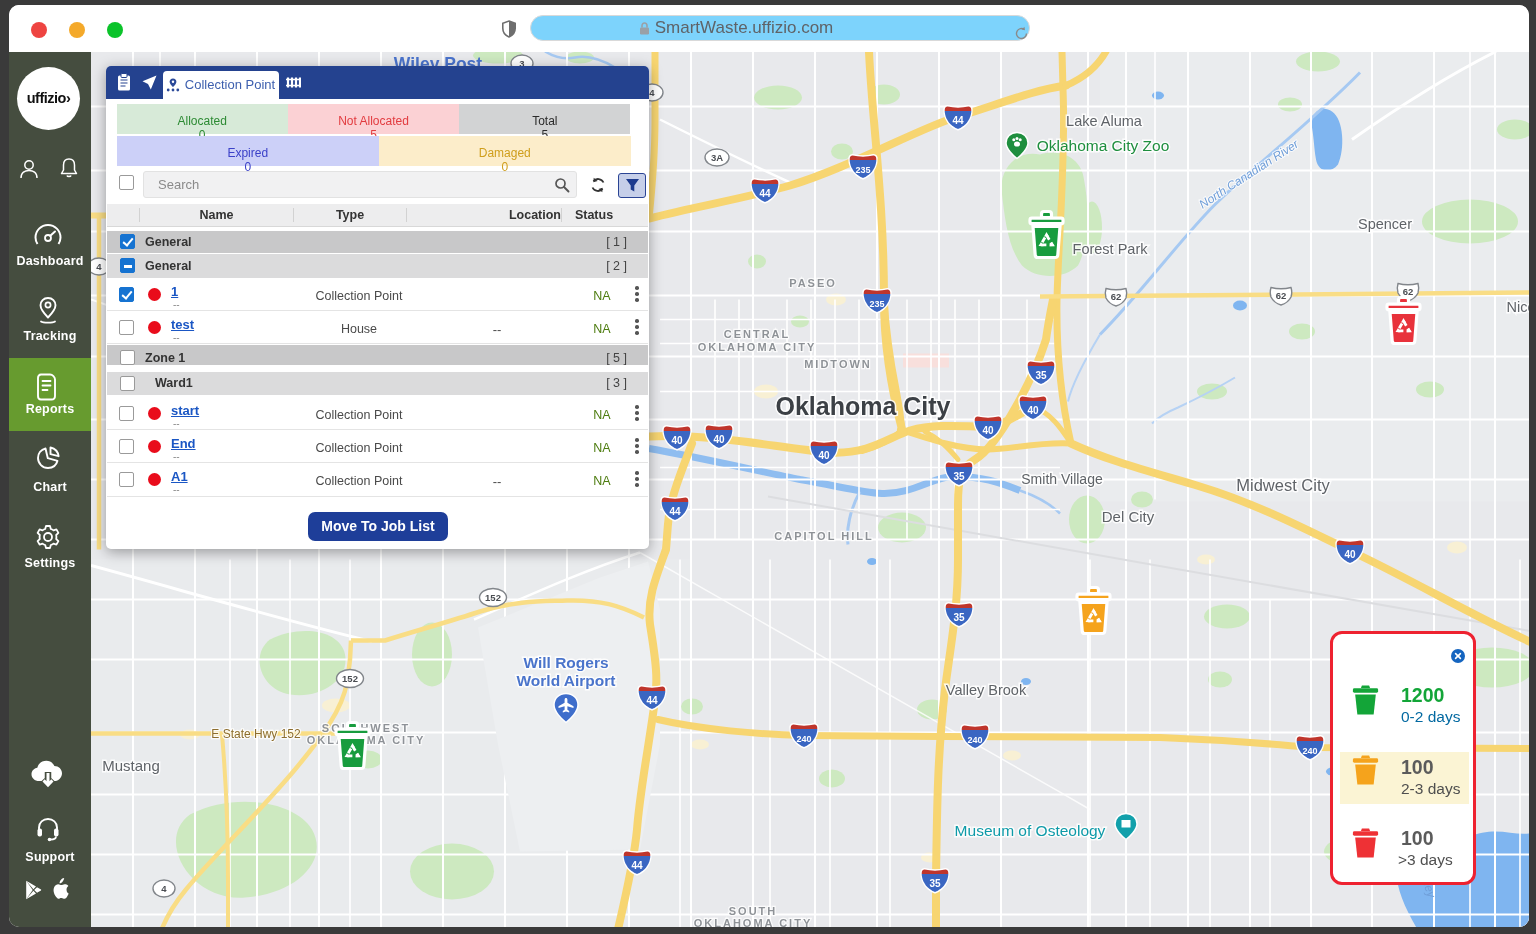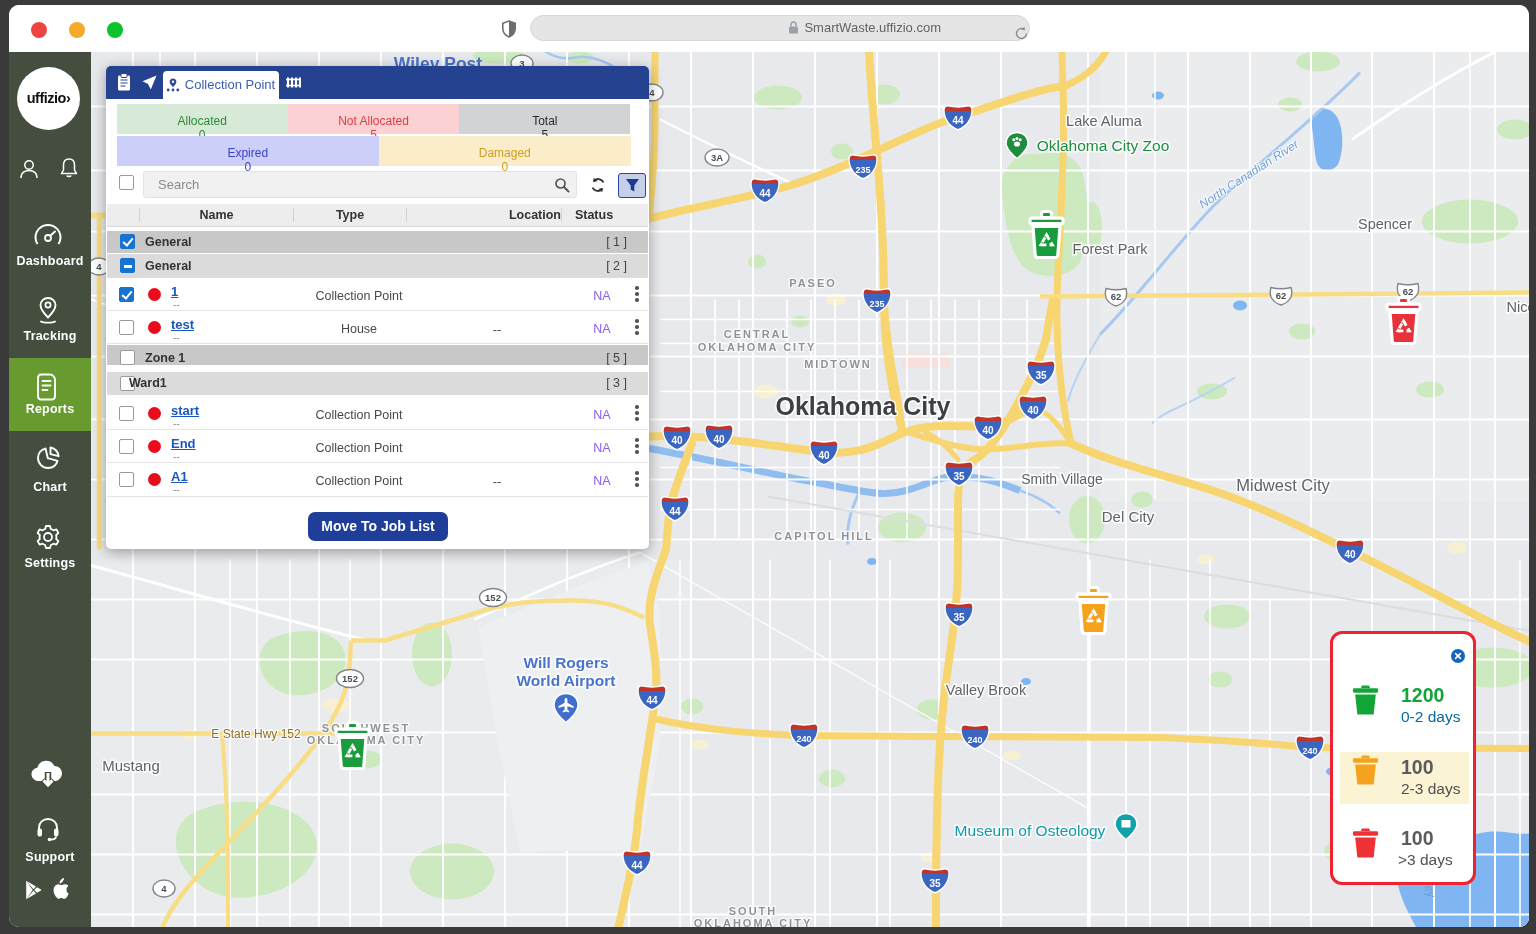--- a/index.html
+++ b/index.html
@@ -4,22 +4,22 @@
 <style>
   * { margin:0; padding:0; box-sizing:border-box; }
   html,body { width:1536px; height:934px; overflow:hidden; background:#3a3a3a;
     font-family:"Liberation Sans", sans-serif; }
   #window { position:absolute; left:9px; top:5px; width:1520px; height:922px;
     border-radius:10px; overflow:hidden; background:#fff; }
   
   #chrome { position:absolute; left:0; top:0; width:100%; height:47px; background:#fff; z-index:50; }
   .tl { position:absolute; top:17px; width:16px; height:16px; border-radius:50%; }
   #urlbar { position:absolute; left:521px; top:10px; width:500px; height:26px;
-    border:1px solid #d9d9d9; border-radius:13px; background:#e5e5e5;
-    font-size:13px; color:#5f6368; text-align:right; line-height:24px; padding-right:88px; }
+    border:1px solid #d9d9d9; border-radius:13px; background:#7dd3fc;
+    font-size:17px; color:#5f6368; text-align:center; line-height:24px; padding-right:88px; }
   
   #main { position:absolute; left:0; top:47px; width:1520px; height:875px; }
   #sidebar { position:absolute; left:0; top:0; width:82px; height:875px; background:#454d3f; color:#fff; }
   #sidebar .lbl { position:absolute; width:82px; text-align:center; font-size:12.5px; font-weight:bold; letter-spacing:.2px; }
   #logo { position:absolute; left:8px; top:15px; width:63px; height:63px; border-radius:50%; background:#fff;
      color:#111; text-align:center; line-height:63px; font-weight:bold; font-size:14.5px; letter-spacing:-0.5px;}
   #reportsActive { position:absolute; left:0; top:306px; width:82px; height:73px; background:#679b2f; }
   #maparea { position:absolute; left:82px; top:0; width:1438px; height:875px; background:#e8e9ec; }
   svg text { font-family:"Liberation Sans", sans-serif; }
   
@@ -38,21 +38,21 @@
   .cb.on { background:#1673d1; border-color:#1673d1; }
   .cb.on:after { content:""; position:absolute; left:4px; top:0.5px; width:4px; height:8px;
       border:solid #fff; border-width:0 2px 2px 0; transform:rotate(40deg); }
   .cb.ind:after { content:""; position:absolute; left:2.5px; top:6px; width:8px; height:2.5px; background:#fff;
       border:none; transform:none; }
   .dot { position:absolute; width:13px; height:13px; border-radius:50%; background:#e90c1b; }
   .nm { position:absolute; left:64px; top:6px; color:#1a56c4; font-weight:bold; font-size:13px; }
   .dash { position:absolute; left:66px; top:21px; color:#8a8a8a; font-size:10px; }
   .typ { position:absolute; left:192px; width:120px; top:11px; text-align:center; color:#4a4a4a; font-size:12.5px; }
   .loc { position:absolute; left:375px; width:30px; top:11px; text-align:center; color:#4a4a4a; }
-  .na  { position:absolute; left:475px; width:40px; top:11px; text-align:center; color:#8b5cf6; font-size:12.5px; }
+  .na  { position:absolute; left:475px; width:40px; top:11px; text-align:center; color:#4d7c0f; font-size:12.5px; }
   .menu3 { position:absolute; left:528px; top:8px; width:4px; }
   .menu3 i { display:block; width:3.5px; height:3.5px; border-radius:50%; background:#555; margin-bottom:2.5px; }
   
   #legend { position:absolute; left:1239px; top:579px; width:146px; height:254px; background:#fff;
      border:3px solid #ee2230; border-radius:12px; z-index:20; }
 </style>
 </head>
 <body>
 <div id="window">
 
@@ -594,21 +594,21 @@
               <i></i>
             </div>
         </div>
         <div class="grp" style="top:279px;height:20px;line-height:26px;background:#c8c8c9;">
           <div class="cb" style="left:13px;top:5px"></div>
             <span style="position:absolute;left:38px">Zone 1</span>
             <span class="cnt">[ 5 ]</span>
         </div>
         <div class="grp" style="top:306px;height:23px;line-height:23px;background:#dbdbdc;">
           <div class="cb" style="left:13px;top:4px"></div>
-            <span style="position:absolute;left:22px">Ward1</span>
+            <span style="position:absolute;left:48px">Ward1</span>
             <span class="cnt">[ 3 ]</span>
         </div>
         <div class="row" style="top:331px;height:33px;">
           <div class="cb" style="left:12px;top:9px"></div>
             <div class="dot" style="left:41px;top:10px"></div>
           <span class="nm" style="text-decoration:underline">start</span>
             <span class="dash">--</span>
           <span class="typ">Collection Point</span>
             <span class="na">NA</span>
           <div class="menu3">

